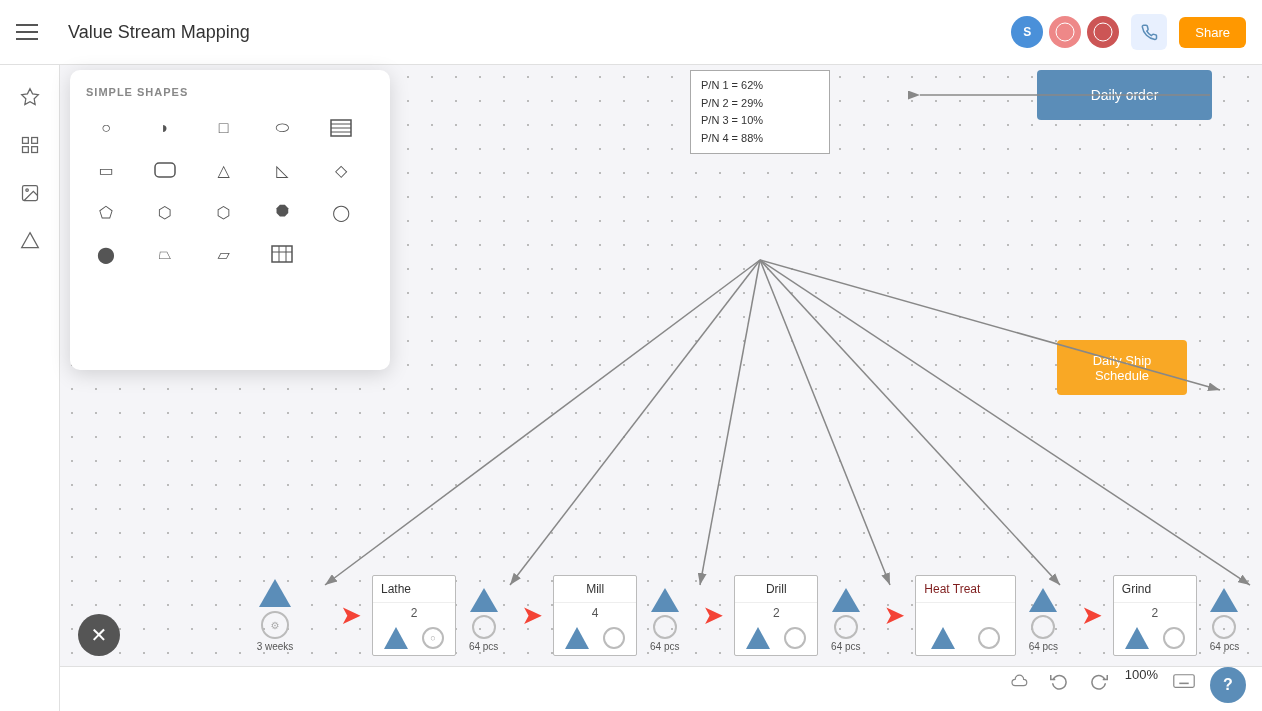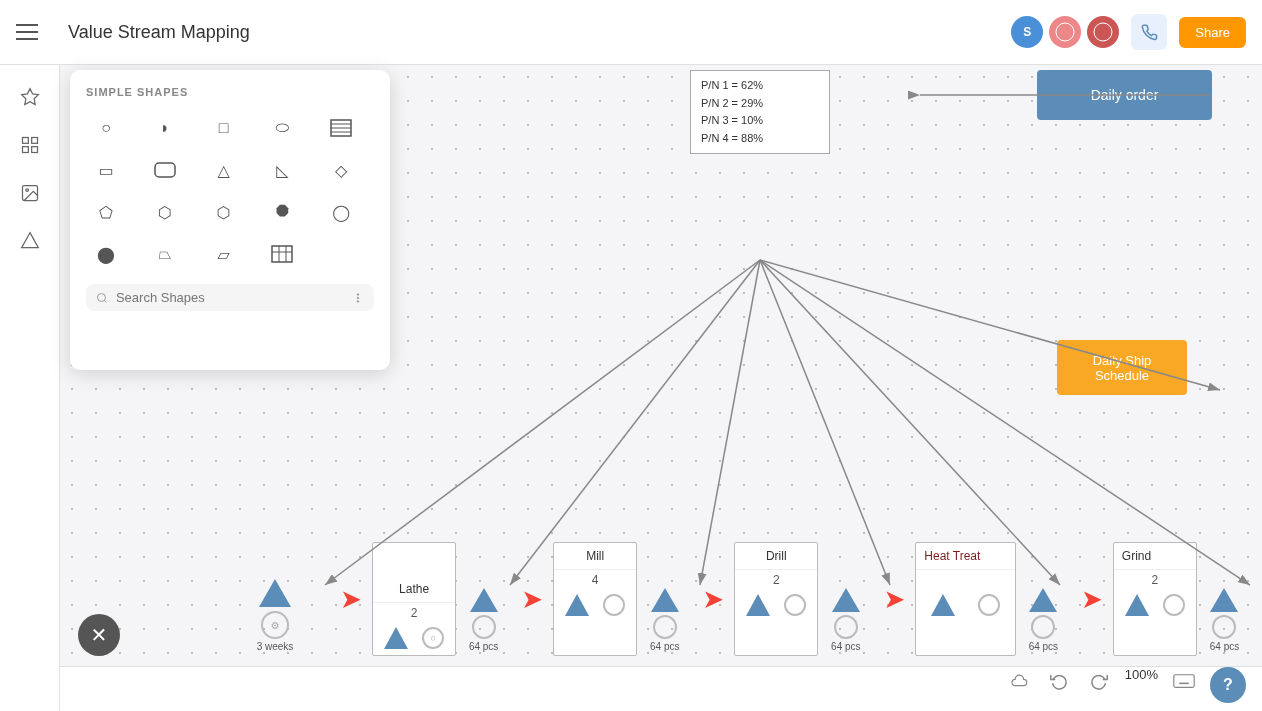--- a/index.html
+++ b/index.html
@@ -222,21 +222,21 @@
       <div style="width:0;height:0;border-left:16px solid transparent;border-right:16px solid transparent;border-bottom:28px solid #5b8db8;margin-bottom:4px;"></div>
       <div style="width:28px;height:28px;border-radius:50%;border:2px solid #bbb;display:flex;align-items:center;justify-content:center;font-size:10px;color:#aaa;margin-bottom:2px;">⚙</div>
       <span style="font-size:10px;color:#555;">3  weeks</span>
     </div>
 
     <div style="width:42px;display:flex;align-items:center;justify-content:center;flex-shrink:0;">
       <span style="color:#f44336;font-size:26px;">➤</span>
     </div>
 
     <div style="flex:1;border:1px solid #bbb;background:white;border-radius:2px;display:flex;flex-direction:column;">
-      <div style="padding:6px 8px;font-size:12px;color:#333;text-align:center;border-bottom:1px solid #eee;margin-top:33px;">Lathe</div>
+      <div style="padding:6px 8px;font-size:12px;color:#333;text-align:left;border-bottom:1px solid #eee;">Lathe</div>
       <div style="padding:3px;text-align:center;font-size:12px;color:#555;">2</div>
       <div style="display:flex;justify-content:space-around;padding:4px 4px 6px;align-items:center;">
         <div style="width:0;height:0;border-left:12px solid transparent;border-right:12px solid transparent;border-bottom:22px solid #5b8db8;"></div>
         <div style="width:22px;height:22px;border-radius:50%;border:2px solid #bbb;display:flex;align-items:center;justify-content:center;font-size:9px;color:#aaa;">○</div>
       </div>
     </div>
 
     <div style="width:55px;display:flex;flex-direction:column;align-items:center;justify-content:flex-end;padding-bottom:4px;flex-shrink:0;">
       <div style="width:0;height:0;border-left:14px solid transparent;border-right:14px solid transparent;border-bottom:24px solid #5b8db8;margin-bottom:3px;"></div>
       <div style="width:24px;height:24px;border-radius:50%;border:2px solid #bbb;margin-bottom:2px;"></div>
@@ -364,32 +364,20 @@
           <rect x="1" y="1" width="20" height="16" fill="none" stroke="#555" stroke-width="1.5"></rect>
           <line x1="8" y1="1" x2="8" y2="17" stroke="#555" stroke-width="1"></line>
           <line x1="15" y1="1" x2="15" y2="17" stroke="#555" stroke-width="1"></line>
           <line x1="1" y1="7" x2="21" y2="7" stroke="#555" stroke-width="1"></line>
         </svg>
     </div>
     <div class="shape-item"></div>
   </div>
 
 
-  <div class="search-row">
-    <svg width="14" height="14" viewBox="0 0 24 24" fill="none" stroke="#999" stroke-width="2">
-        <circle cx="11" cy="11" r="8"></circle>
-        <line x1="21" y1="21" x2="16.65" y2="16.65"></line>
-      </svg>
-    <input type="text" placeholder="Search Shapes" style="">
-    <svg width="14" height="14" viewBox="0 0 24 24" fill="none" stroke="#999" stroke-width="2">
-        <circle cx="12" cy="5" r="1.5" fill="#999"></circle>
-        <circle cx="12" cy="12" r="1.5" fill="#999"></circle>
-        <circle cx="12" cy="19" r="1.5" fill="#999"></circle>
-      </svg>
-  </div>
 </div>
 
 <div class="close-fab">✕</div>
 
 <div id="status-bar">
   <div class="status-icon">
     <svg width="20" height="14" viewBox="0 0 24 18" fill="none" stroke="#888" stroke-width="1.5">
         <path d="M18 15a4 4 0 000-8 5.5 5.5 0 00-11 0A4 4 0 007 15z"></path>
       </svg>
   </div>

